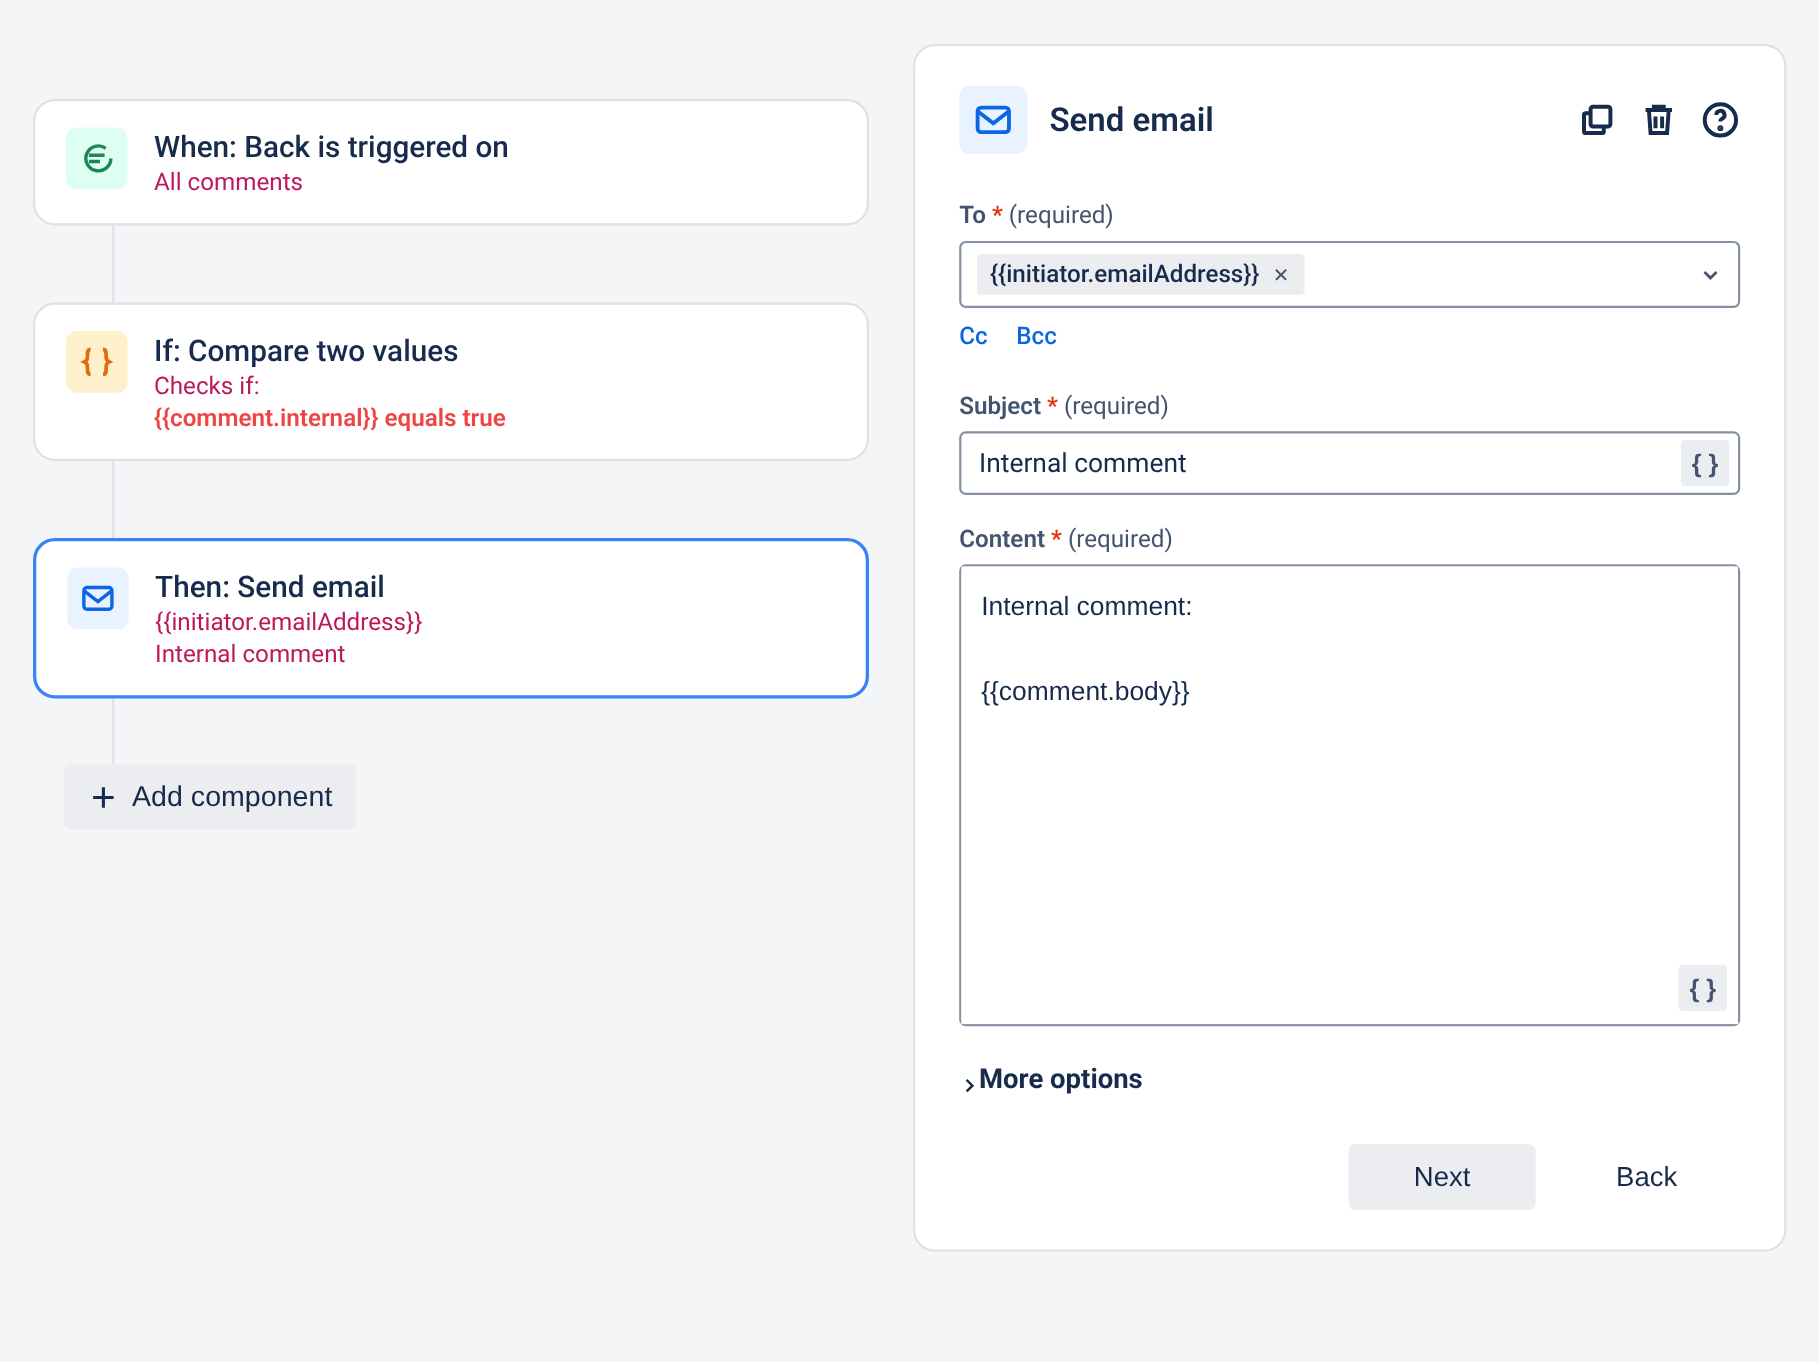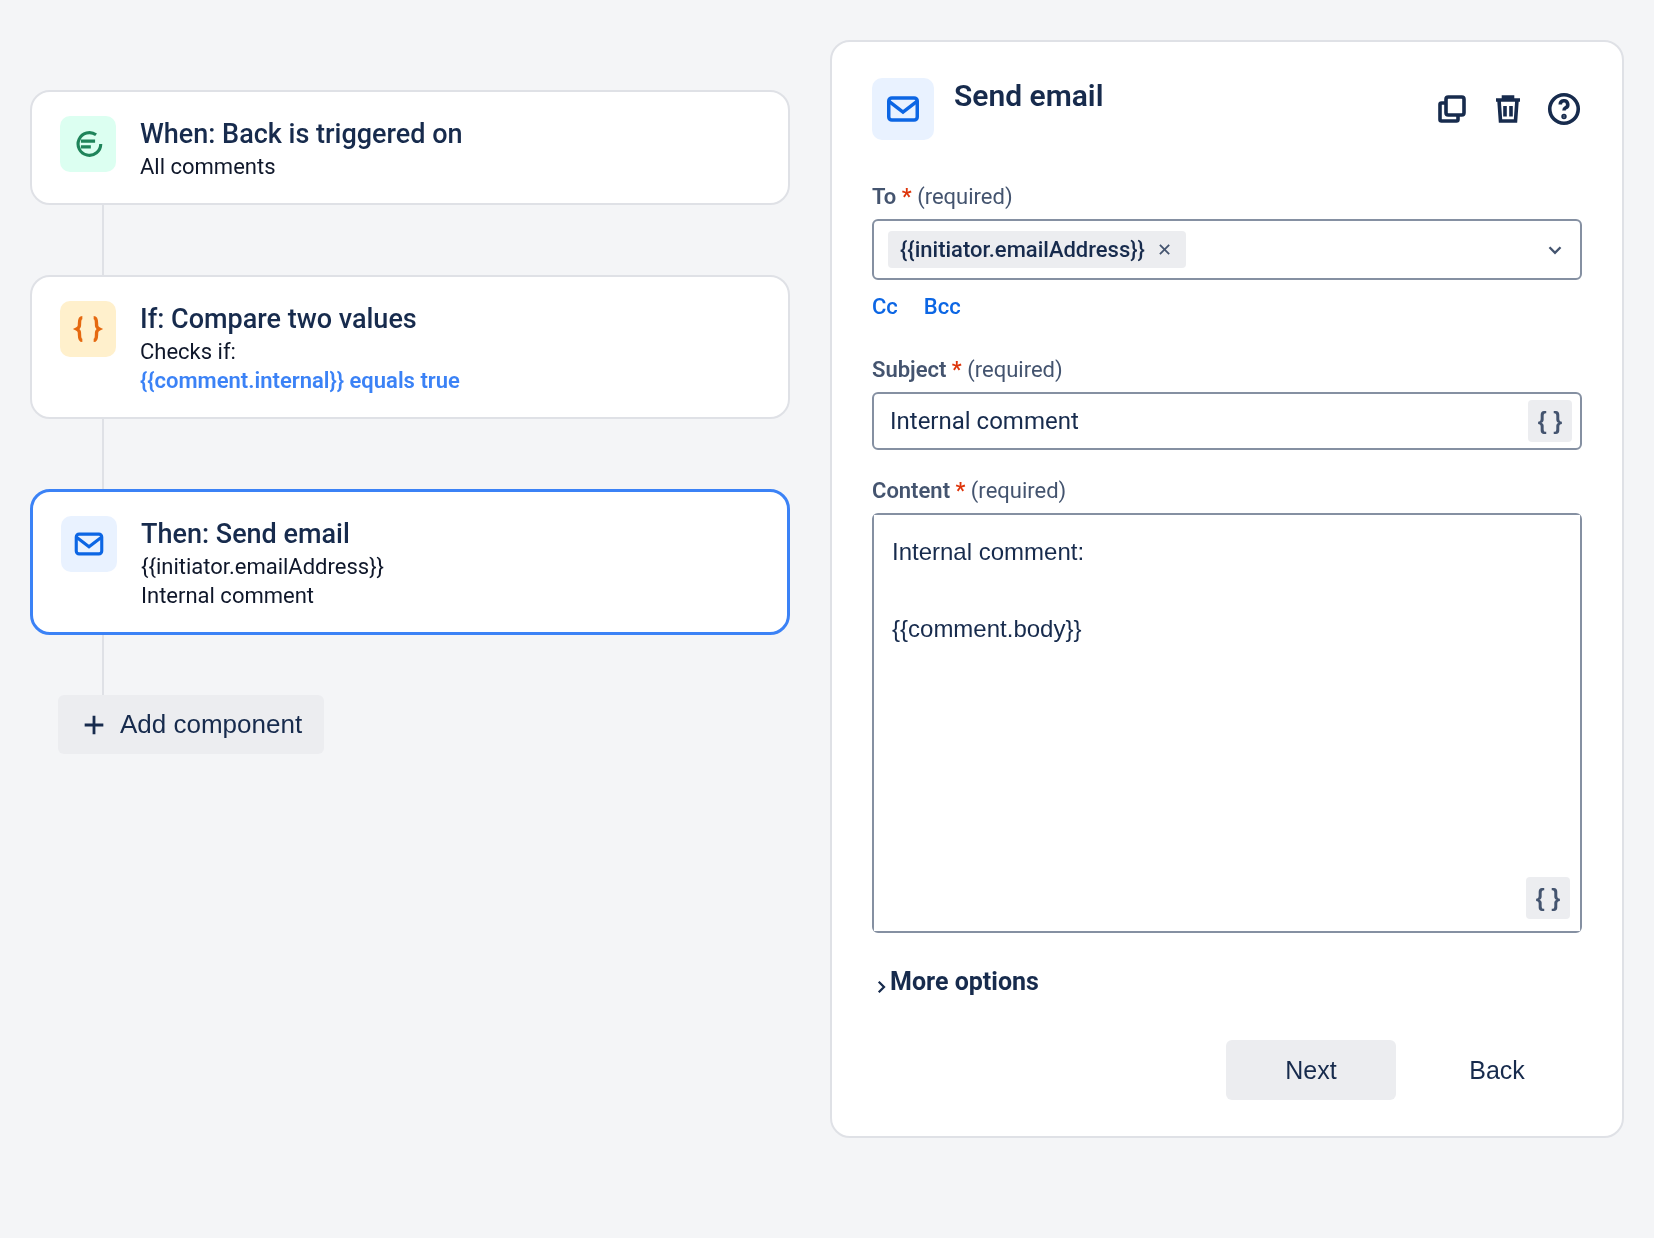--- a/index.html
+++ b/index.html
@@ -40,22 +40,22 @@
   width: 56px; height: 56px;
   border-radius: 10px;
   display: flex; align-items: center; justify-content: center;
   flex-shrink: 0;
 }
 .card-icon.green { background: #DCFFF1; }
 .card-icon.orange { background: #FFF0CC; }
 .card-icon.blue { background: #E9F2FF; }
 .card-body { display: flex; flex-direction: column; gap: 4px; padding-top: 2px; }
 .card-title { font-size: 27px; font-weight: 500; color: #172B4D; }
-.card-sub { font-size: 22px; color: #0f172a; }
-.card-sub.bold { font-weight: 600; color: #3b82f6; }
+.card-sub { font-size: 22px; color: #be185d; }
+.card-sub.bold { font-weight: 600; color: #ef4444; }
 
 .add-btn {
   background: #ECEDF0;
   border: none;
   border-radius: 6px;
   padding: 14px 22px;
   display: inline-flex;
   align-items: center;
   gap: 12px;
   font-size: 26px;
@@ -68,21 +68,21 @@
 
 
 .panel {
   background: #fff;
   border: 2px solid #DFE1E6;
   border-radius: 20px;
   padding: 36px 40px;
   display: flex; flex-direction: column;
 }
 .panel-header {
-  display: flex; gap: 20px;
+  display: flex; align-items: center; gap: 20px;
   margin-bottom: 44px;
 }
 .panel-title { font-size: 30px; font-weight: 600; flex: 1; }
 .panel-icons { display: flex; gap: 20px; align-items: center; }
 .hdr-icon { width: 36px; height: 36px; stroke: #172B4D; cursor: pointer; }
 
 .field { margin-bottom: 28px; }
 .label { font-size: 22px; font-weight: 600; color: #44546F; margin-bottom: 10px; display: block; }
 .req { color: #DE350B; }
 .req-text { color: #44546F; font-weight: 400; }

